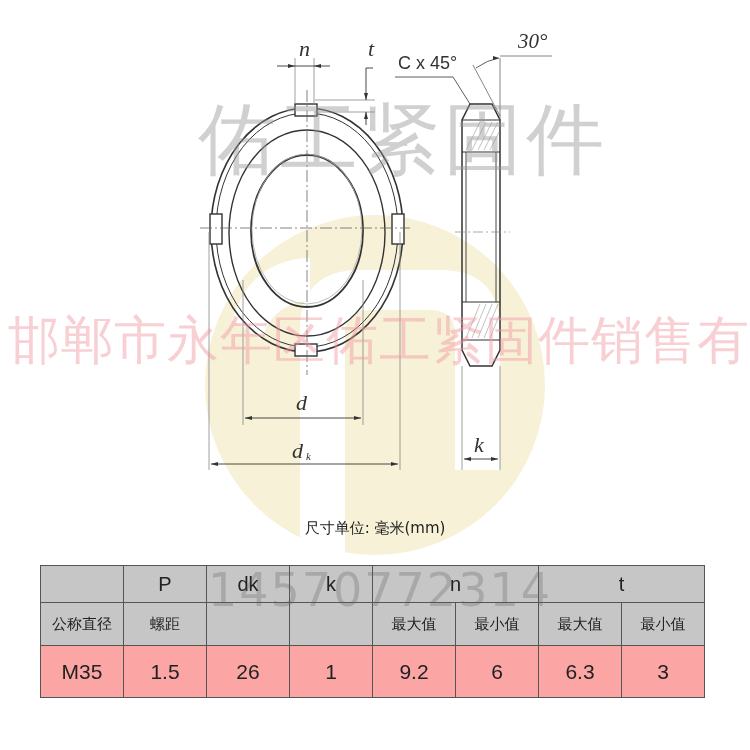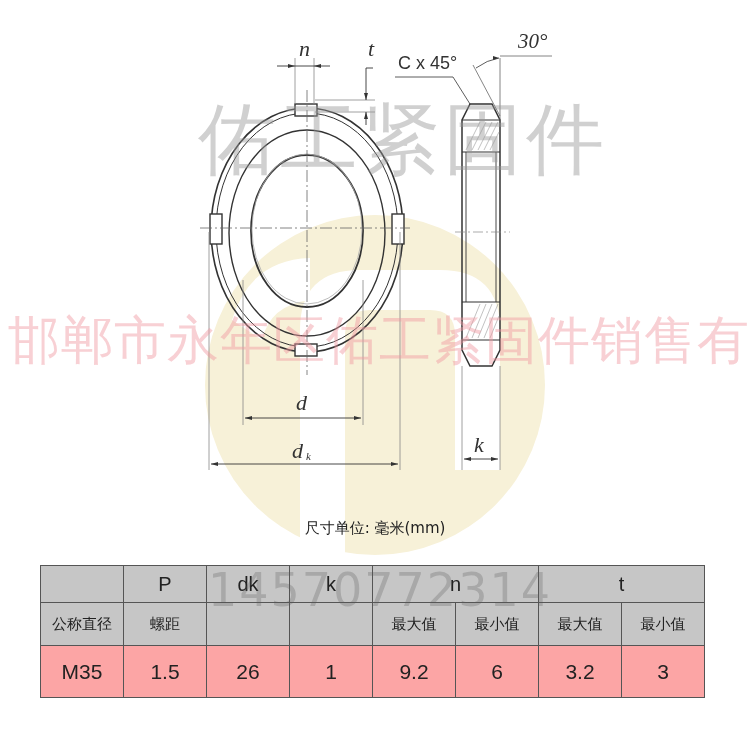--- a/index.html
+++ b/index.html
@@ -154,19 +154,19 @@
     <td>最大值</td>
     <td>最小值</td>
   </tr>
   <tr class="d">
     <td>M35</td>
     <td>1.5</td>
     <td>26</td>
     <td>1</td>
     <td>9.2</td>
     <td>6</td>
-    <td>3.2</td>
+    <td>6.3</td>
     <td>3</td>
   </tr>
 </tbody>
   </table>
 
 <div class="wm wm-phone">14570772314</div>
 
 </body></html>

